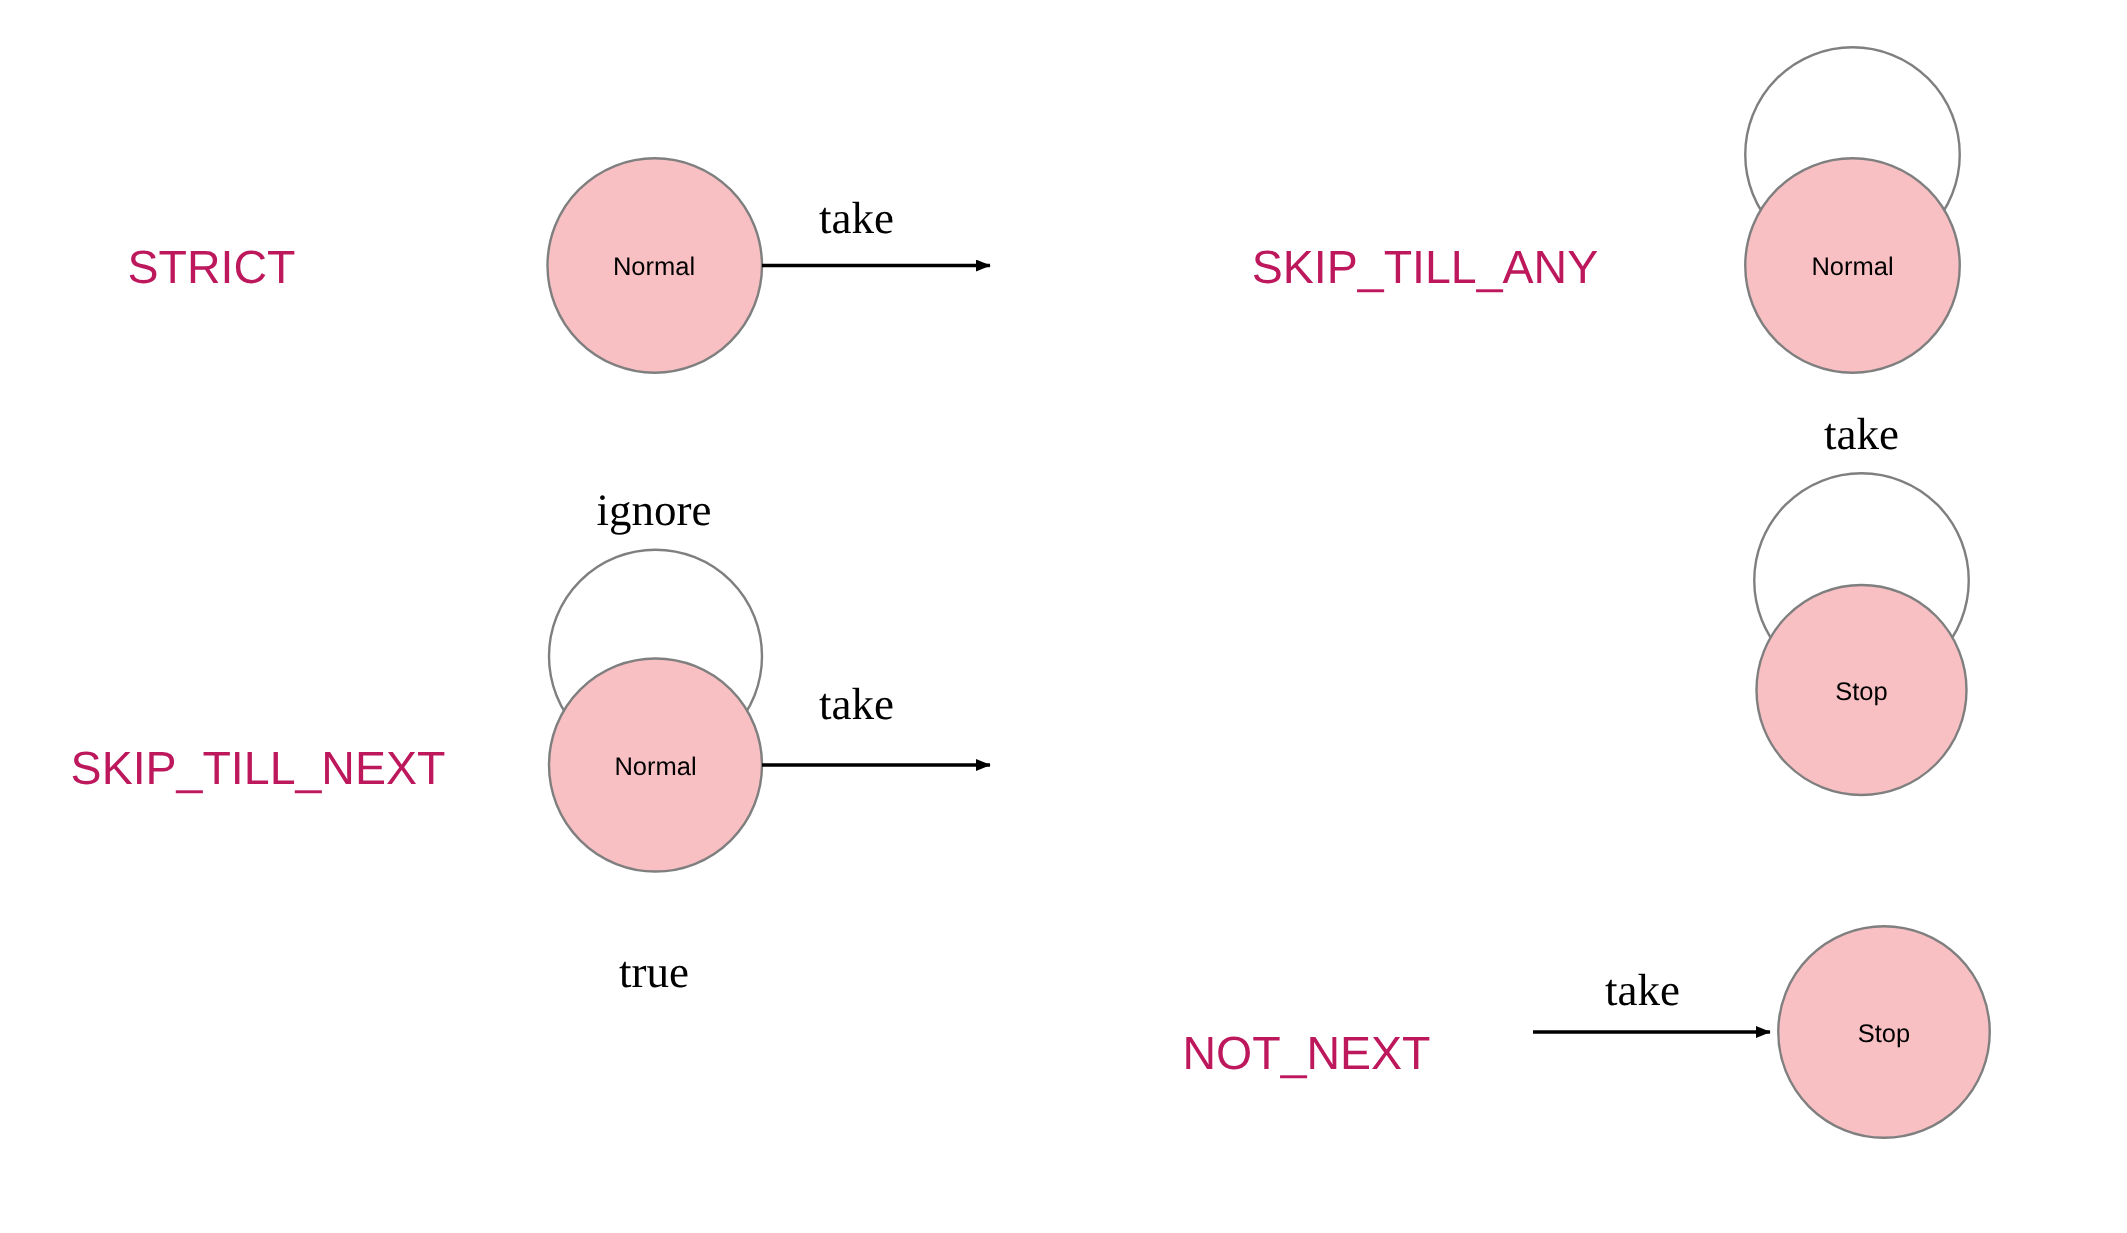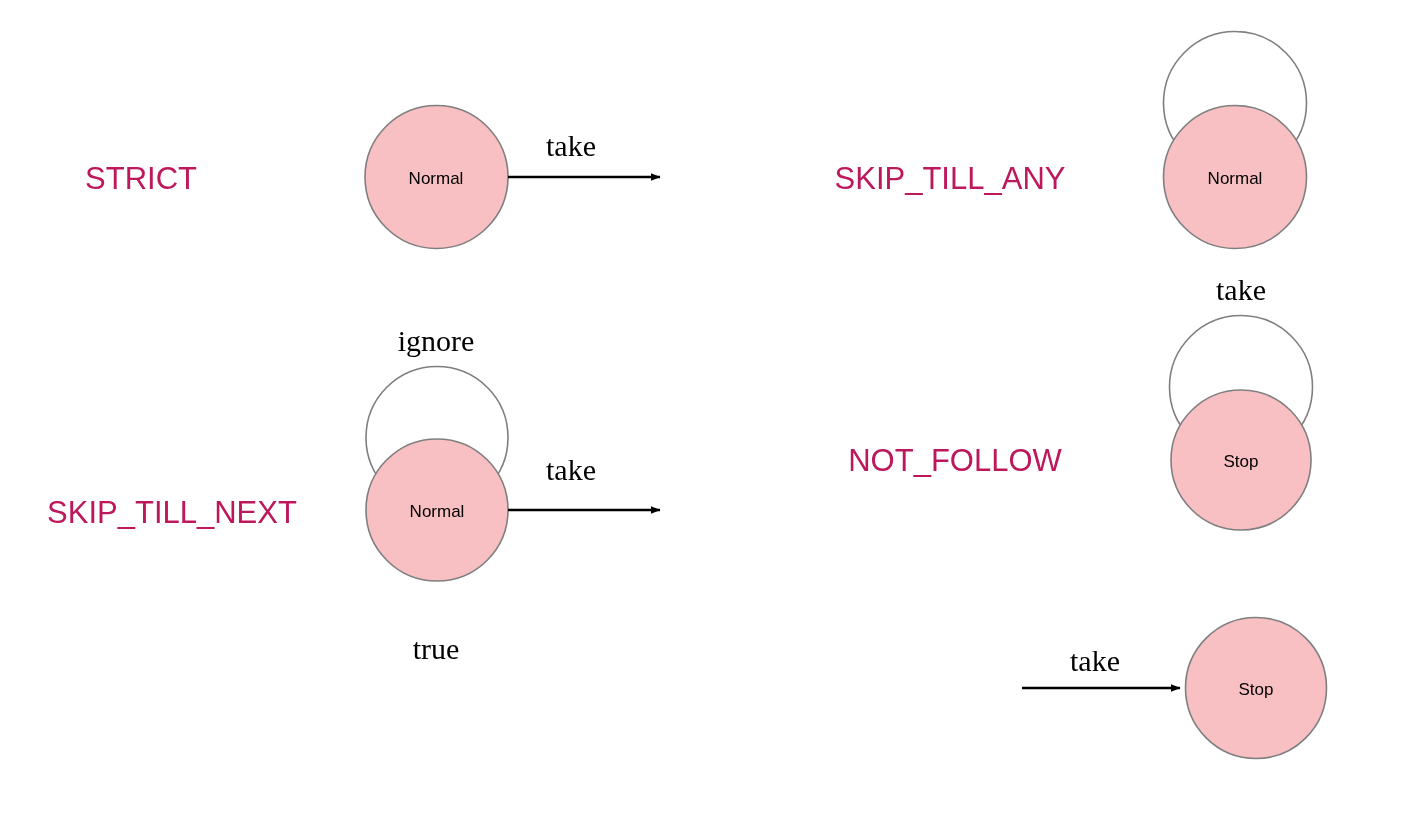--- a/index.html
+++ b/index.html
@@ -102,19 +102,19 @@
   <div class="mode-label ctr" style="left:950px; top:178px;">SKIP_TILL_ANY</div>
   <div class="node-label ctr" style="left:1235px; top:178px;">Normal</div>
   <div class="edge-label ctr" style="left:1241px; top:290px;">take</div>
 
   <div class="mode-label ctr" style="left:172px; top:512px;">SKIP_TILL_NEXT</div>
   <div class="node-label ctr" style="left:437px; top:511px;">Normal</div>
   <div class="edge-label ctr" style="left:436px; top:341px;">ignore</div>
   <div class="edge-label ctr" style="left:571px; top:470px;">take</div>
   <div class="edge-label ctr" style="left:436px; top:649px;">true</div>
 
-  <div class="mode-label ctr" style="left:955px; top:460px;">NOT_FOLLOW</div>
   <div class="node-label ctr" style="left:1241px; top:461px;">Stop</div>
 
+  <div class="mode-label ctr" style="left:871px; top:702px;">NOT_NEXT</div>
   <div class="edge-label ctr" style="left:1095px; top:661px;">take</div>
   <div class="node-label ctr" style="left:1256px; top:689px;">Stop</div>
 
 </div>
 
 </body></html>

